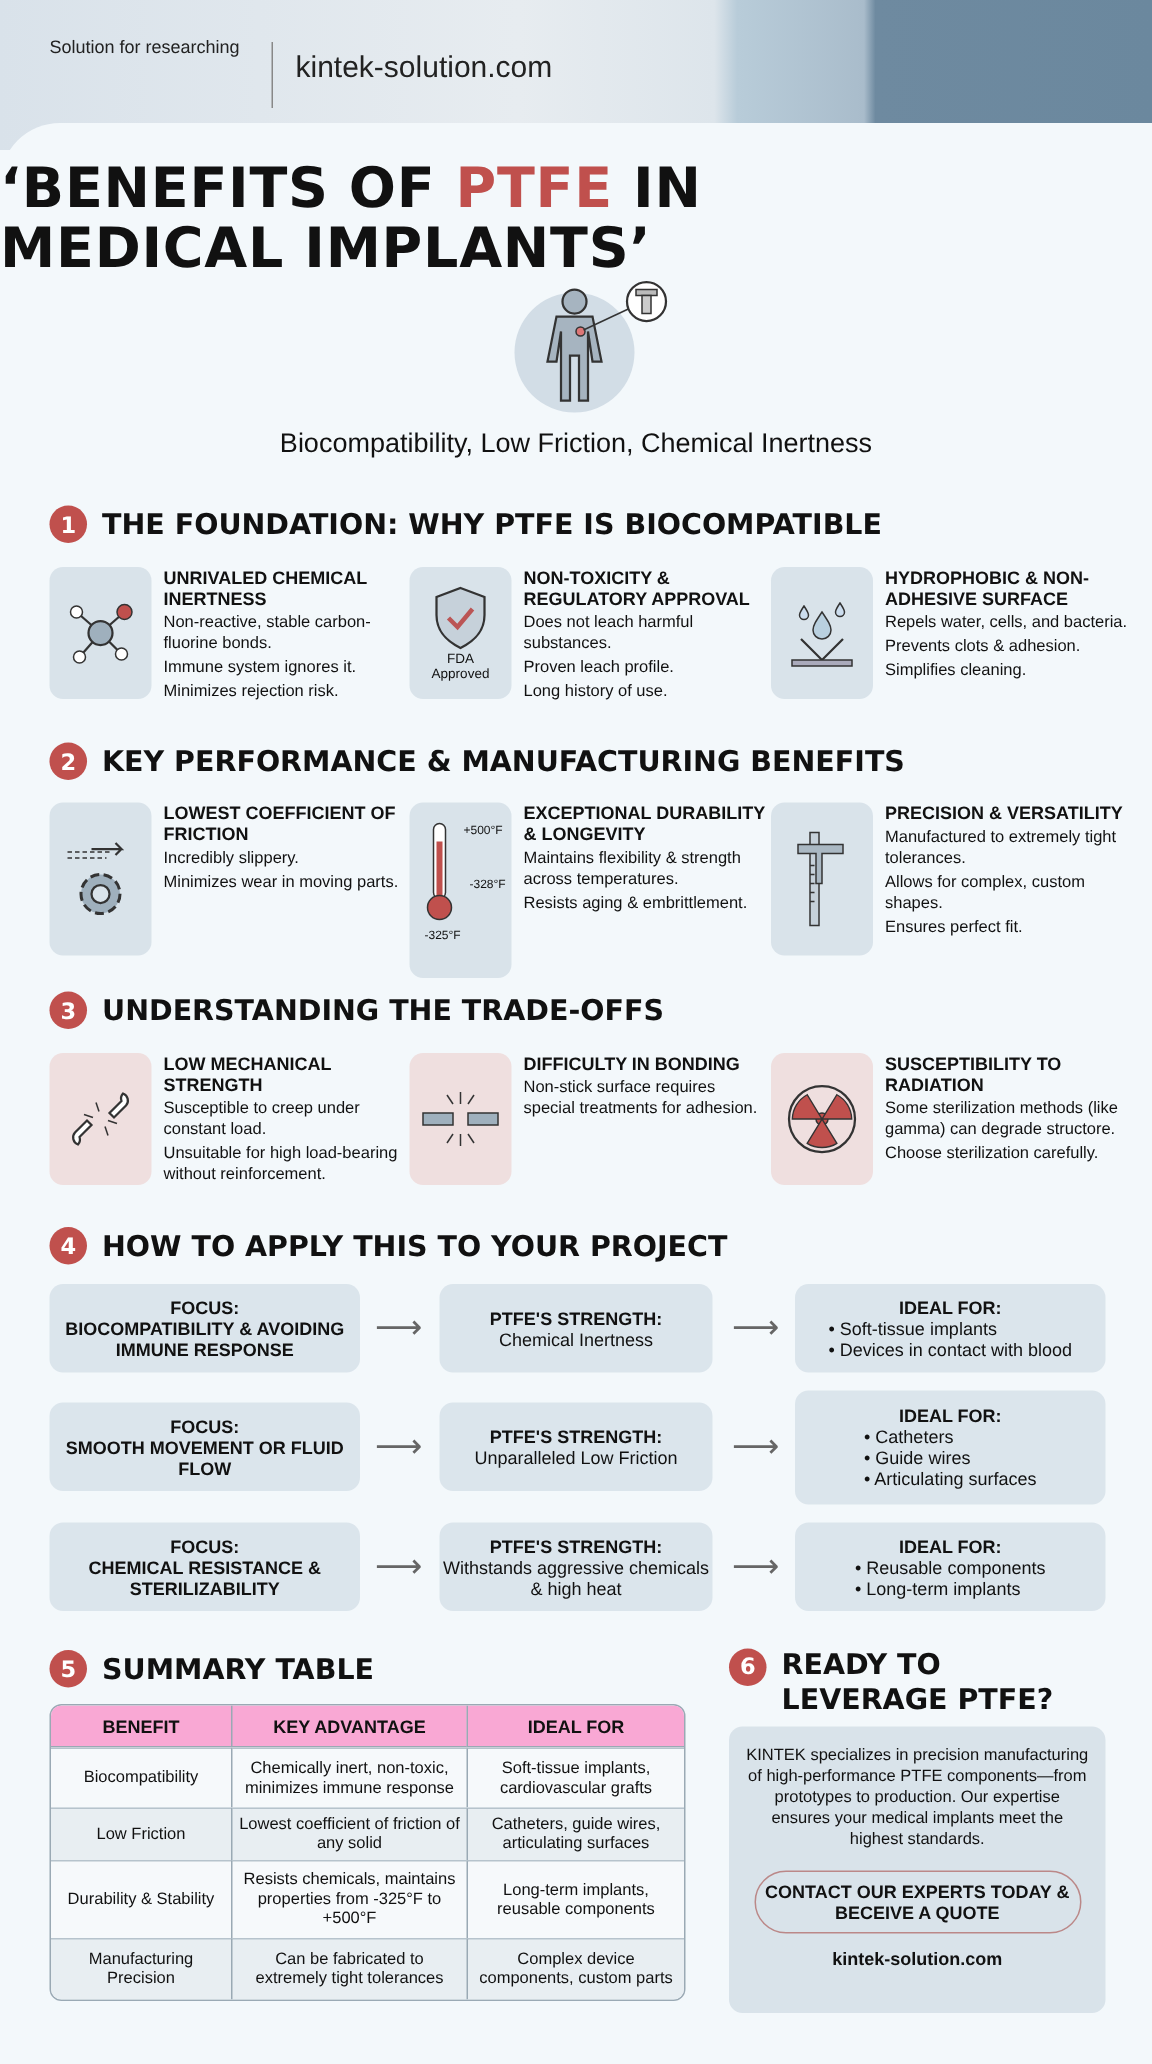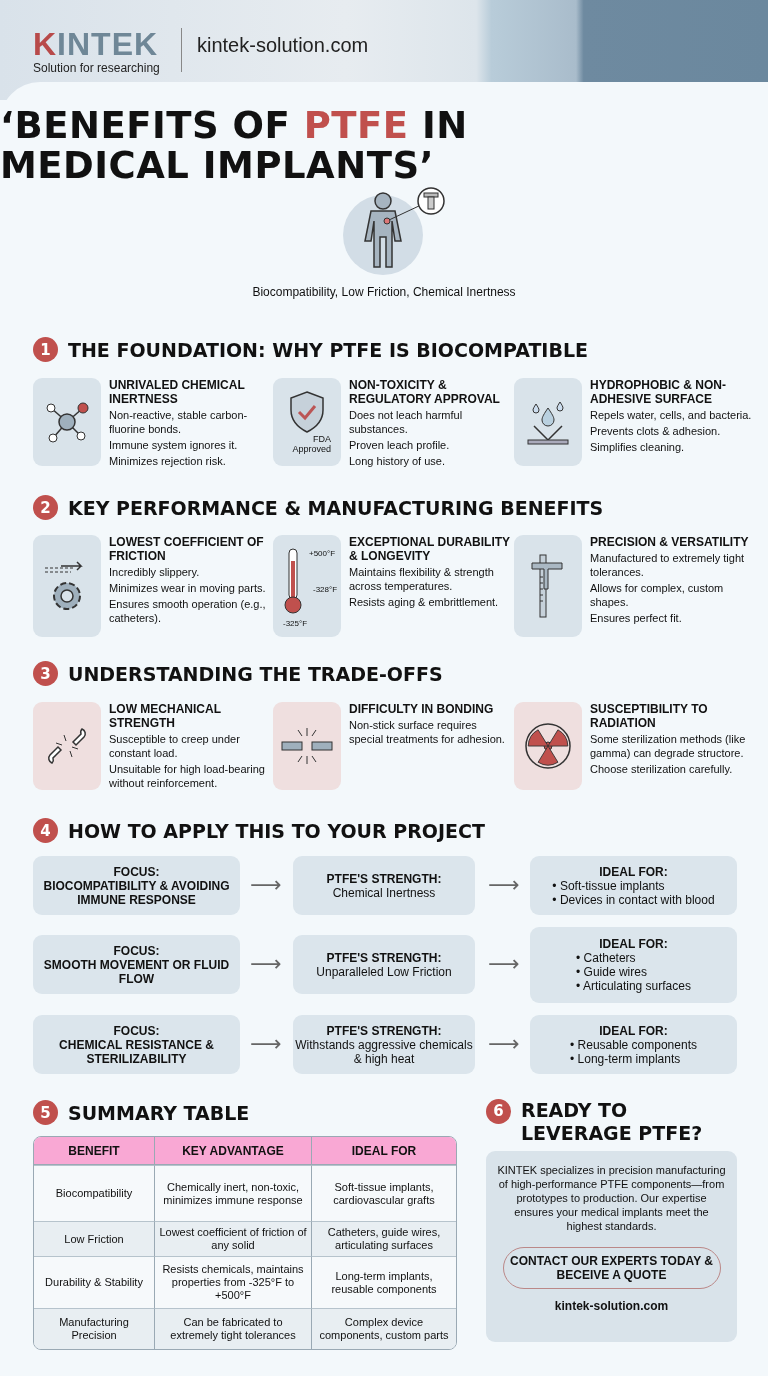--- a/index.html
+++ b/index.html
@@ -9,21 +9,21 @@
 .logo{position:absolute;left:33px;top:26px}
 .logo-word{font-size:32px;font-weight:bold;color:#6f8797;letter-spacing:1px;font-family:"Liberation Sans",sans-serif}
 .logo-word .k{color:#b84a4a}
 .logo-sub{font-size:12px;color:#222;margin-top:-2px;font-family:"Liberation Sans Narrow","Liberation Sans",sans-serif}
 .logo-div{position:absolute;left:181px;top:28px;width:1px;height:44px;background:#888}
 .site{position:absolute;left:197px;top:34px;font-size:20px;color:#222}
 .page{position:absolute;left:0;top:100px;width:768px;height:1276px;background:#f3f8fb}
 .title{position:absolute;top:106px;left:0;width:664px;font-size:37px;font-weight:900;line-height:40px;letter-spacing:0.5px;font-family:"DejaVu Sans",sans-serif}
 .title .hl{color:#c0504d}
 .hero{position:absolute;left:343px;top:195px;width:80px;height:80px;border-radius:50%;background:#d2dde6}
-.subtitle{position:absolute;top:285px;left:0;width:768px;text-align:center;font-size:12px;color:#111}
+.subtitle{position:absolute;top:285px;left:0;width:768px;text-align:center;font-size:18px;color:#111}
 .sec-head{position:absolute;left:33px;display:flex;align-items:center;font-size:19px;font-weight:bold;font-family:"DejaVu Sans",sans-serif}
 .num{width:25px;height:25px;border-radius:50%;background:#c0504d;color:#fff;font-size:15px;display:flex;align-items:center;justify-content:center;margin-right:10px}
 .card{position:absolute;display:flex;width:240px}
 .card .ic{width:68px;height:88px;border-radius:9px;background:#d9e3ea;flex:none;display:flex;align-items:center;justify-content:center;flex-direction:column}
 .card .ic.pink{background:#efdfdf}
 .card .tx{margin-left:8px;font-size:11px;line-height:14px}
 .card h4{font-size:12px;font-weight:bold;line-height:14px;margin-bottom:2px;text-transform:uppercase}
 .card p{margin-bottom:2px}
 .box{position:absolute;background:#dbe5ec;border-radius:9px;display:flex;flex-direction:column;align-items:center;justify-content:center;text-align:center;font-size:12px;font-weight:bold;line-height:14px}
 .box .sub{font-weight:normal}
@@ -39,21 +39,20 @@
 .cta p{font-size:11px;line-height:14px}
 .cta .btn{margin:14px auto 0;width:218px;height:42px;border:1.5px solid #b88;border-radius:22px;font-size:12px;font-weight:bold;display:flex;align-items:center;justify-content:center;line-height:14px}
 .cta .url{margin-top:10px;font-size:12px;font-weight:bold}
 </style>
 </head>
 <body>
 
 <div class="header">
   <div class="wave"></div>
   <div class="logo">
-    <div class="logo-word"><span class="k">K</span><span>INTEK</span></div>
     <div class="logo-sub">Solution for researching</div>
   </div>
   <div class="logo-div"></div>
   <div class="site">kintek-solution.com</div>
 </div>
 
 <div class="page"></div>
 
 <div class="title">
   <span>‘BENEFITS OF </span><span class="hl">PTFE</span><span> IN</span><br><span>MEDICAL IMPLANTS’</span>
@@ -98,21 +97,21 @@
       <p>Immune system ignores it.</p>
       <p>Minimizes rejection risk.</p>
     </div>
 </div>
 <div class="card" style="left:273px;top:378px">
   <div class="ic">
     <svg width="40" height="44" viewBox="0 0 40 44">
         <path d="M20 2l16 6v12c0 12-8 18-16 22C12 38 4 32 4 20V8z" fill="#c6d1da" stroke="#333" stroke-width="1.5"></path>
         <path d="M12 22l6 6 10-12" fill="none" stroke="#b55" stroke-width="3"></path>
       </svg>
-    <div style="font-size:9px;text-align:right;line-height:10px;width:48px">FDA Approved</div>
+    <div style="font-size:9px;text-align:center;line-height:10px;width:48px">FDA Approved</div>
   </div>
   <div class="tx">
       <h4>NON-TOXICITY &amp; REGULATORY APPROVAL</h4>
       <p>Does not leach harmful substances.</p>
       <p>Proven leach profile.</p>
       <p>Long history of use.</p>
     </div>
 </div>
 <div class="card" style="left:514px;top:378px">
   <div class="ic">
@@ -141,25 +140,24 @@
         <path d="M4 10h30M4 14h26" stroke="#333" stroke-dasharray="3 2"></path>
         <path d="M20 8h20l-4-4M40 8l-4 4" stroke="#333" fill="none" stroke-width="1.5"></path>
         <circle cx="26" cy="38" r="13" fill="#9fb0bd" stroke="#333" stroke-width="2" stroke-dasharray="6 3"></circle>
         <circle cx="26" cy="38" r="6" fill="#d9e3ea" stroke="#333" stroke-width="1.5"></circle>
       </svg>
   </div>
   <div class="tx">
       <h4>LOWEST COEFFICIENT OF FRICTION</h4>
       <p>Incredibly slippery.</p>
       <p>Minimizes wear in moving parts.</p>
-      <p>Ensures smooth operation (e.g., catheters).</p>
     </div>
 </div>
 <div class="card" style="left:273px;top:535px">
-  <div class="ic" style="height:102px;position:relative">
+  <div class="ic" style="height:117px;position:relative">
     <svg width="20" height="70" viewBox="0 0 20 70" style="position:absolute;left:10px;top:12px">
         <rect x="6" y="2" width="8" height="50" rx="4" fill="#fff" stroke="#333"></rect>
         <rect x="8" y="14" width="4" height="40" fill="#c0504d"></rect>
         <circle cx="10" cy="58" r="8" fill="#c0504d" stroke="#333"></circle>
       </svg>
     <span style="position:absolute;left:36px;top:14px;font-size:8px">+500°F</span>
     <span style="position:absolute;left:40px;top:50px;font-size:8px">-328°F</span>
     <span style="position:absolute;left:10px;top:84px;font-size:8px">-325°F</span>
   </div>
   <div class="tx">
@@ -313,21 +311,21 @@
 </div>
 <table>
   <thead>
       <tr>
     <th style="width:120px">BENEFIT</th>
     <th style="width:157px">KEY ADVANTAGE</th>
     <th>IDEAL FOR</th>
   </tr>
     </thead>
   <tbody>
-    <tr style="height:56px">
+    <tr style="height:40px">
         <td>Biocompatibility</td>
         <td>Chemically inert, non-toxic, minimizes immune response</td>
         <td>Soft-tissue implants, cardiovascular grafts</td>
       </tr>
     <tr style="height:25px">
         <td>Low Friction</td>
         <td>Lowest coefficient of friction of any solid</td>
         <td>Catheters, guide wires, articulating surfaces</td>
       </tr>
     <tr style="height:52px">

